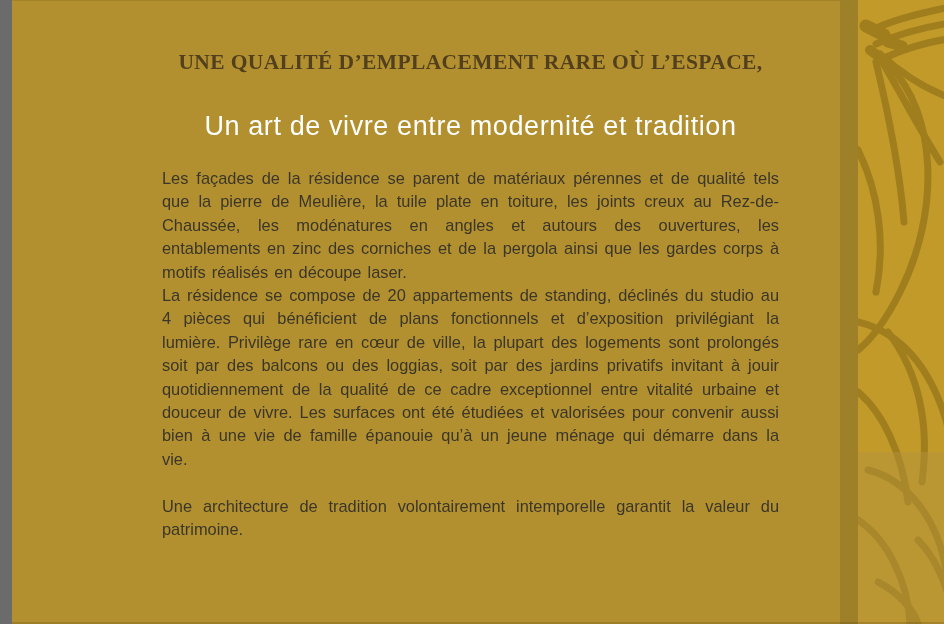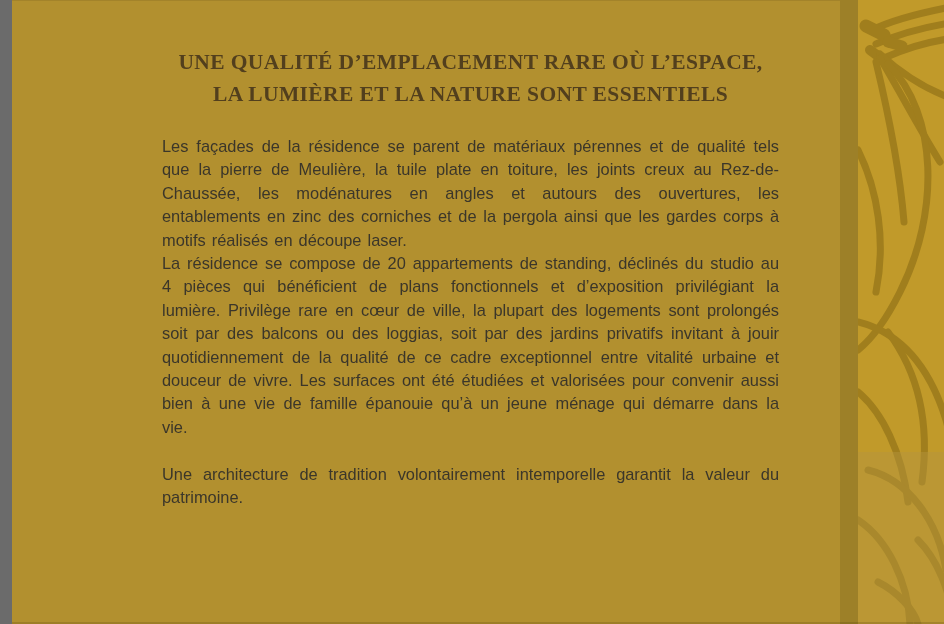--- a/index.html
+++ b/index.html
@@ -65,23 +65,23 @@
   }
 </style>
 </head>
 <body>
 
 <div class="page" style="--background: #b2902f; --band_strip: #9d8028; --band_bg: #c19a2a; --pattern_stroke: #a07e1d; --heading: #523f1d; --subtitle: #ffffff; --body: #3b362a;">
 
   <div class="content">
     <h1 class="heading">
       <span>UNE QUALITÉ D’EMPLACEMENT RARE OÙ L’ESPACE,</span><br>
-      <span>LA LUMIÈRE ET LA NATURE SONT ESSENTIELS</span>
     </h1>
 
+    <h2 class="subtitle">Un art de vivre entre modernité et tradition</h2>
 
     <div class="bodytext">
       <p>Les façades de la résidence se parent de matériaux pérennes et de qualité tels que la pierre de Meulière, la tuile plate en toiture, les joints creux au Rez-de-Chaussée, les modénatures en angles et autours des ouvertures, les entablements en zinc des corniches et de la pergola ainsi que les gardes corps à motifs réalisés en découpe laser.</p>
       <p>La résidence se compose de 20 appartements de standing, déclinés du studio au 4 pièces qui bénéficient de plans fonctionnels et d’exposition privilégiant la lumière. Privilège rare en cœur de ville, la plupart des logements sont prolongés soit par des balcons ou des loggias, soit par des jardins privatifs invitant à jouir quotidiennement de la qualité de ce cadre exceptionnel entre vitalité urbaine et douceur de vivre. Les surfaces ont été étudiées et valorisées pour convenir aussi bien à une vie de famille épanouie qu’à un jeune ménage qui démarre dans la vie.</p>
       <p class="gap-before">Une architecture de tradition volontairement intemporelle garantit la valeur du patrimoine.</p>
     </div>
   </div>
 
   <div class="side-strip"></div>
 

